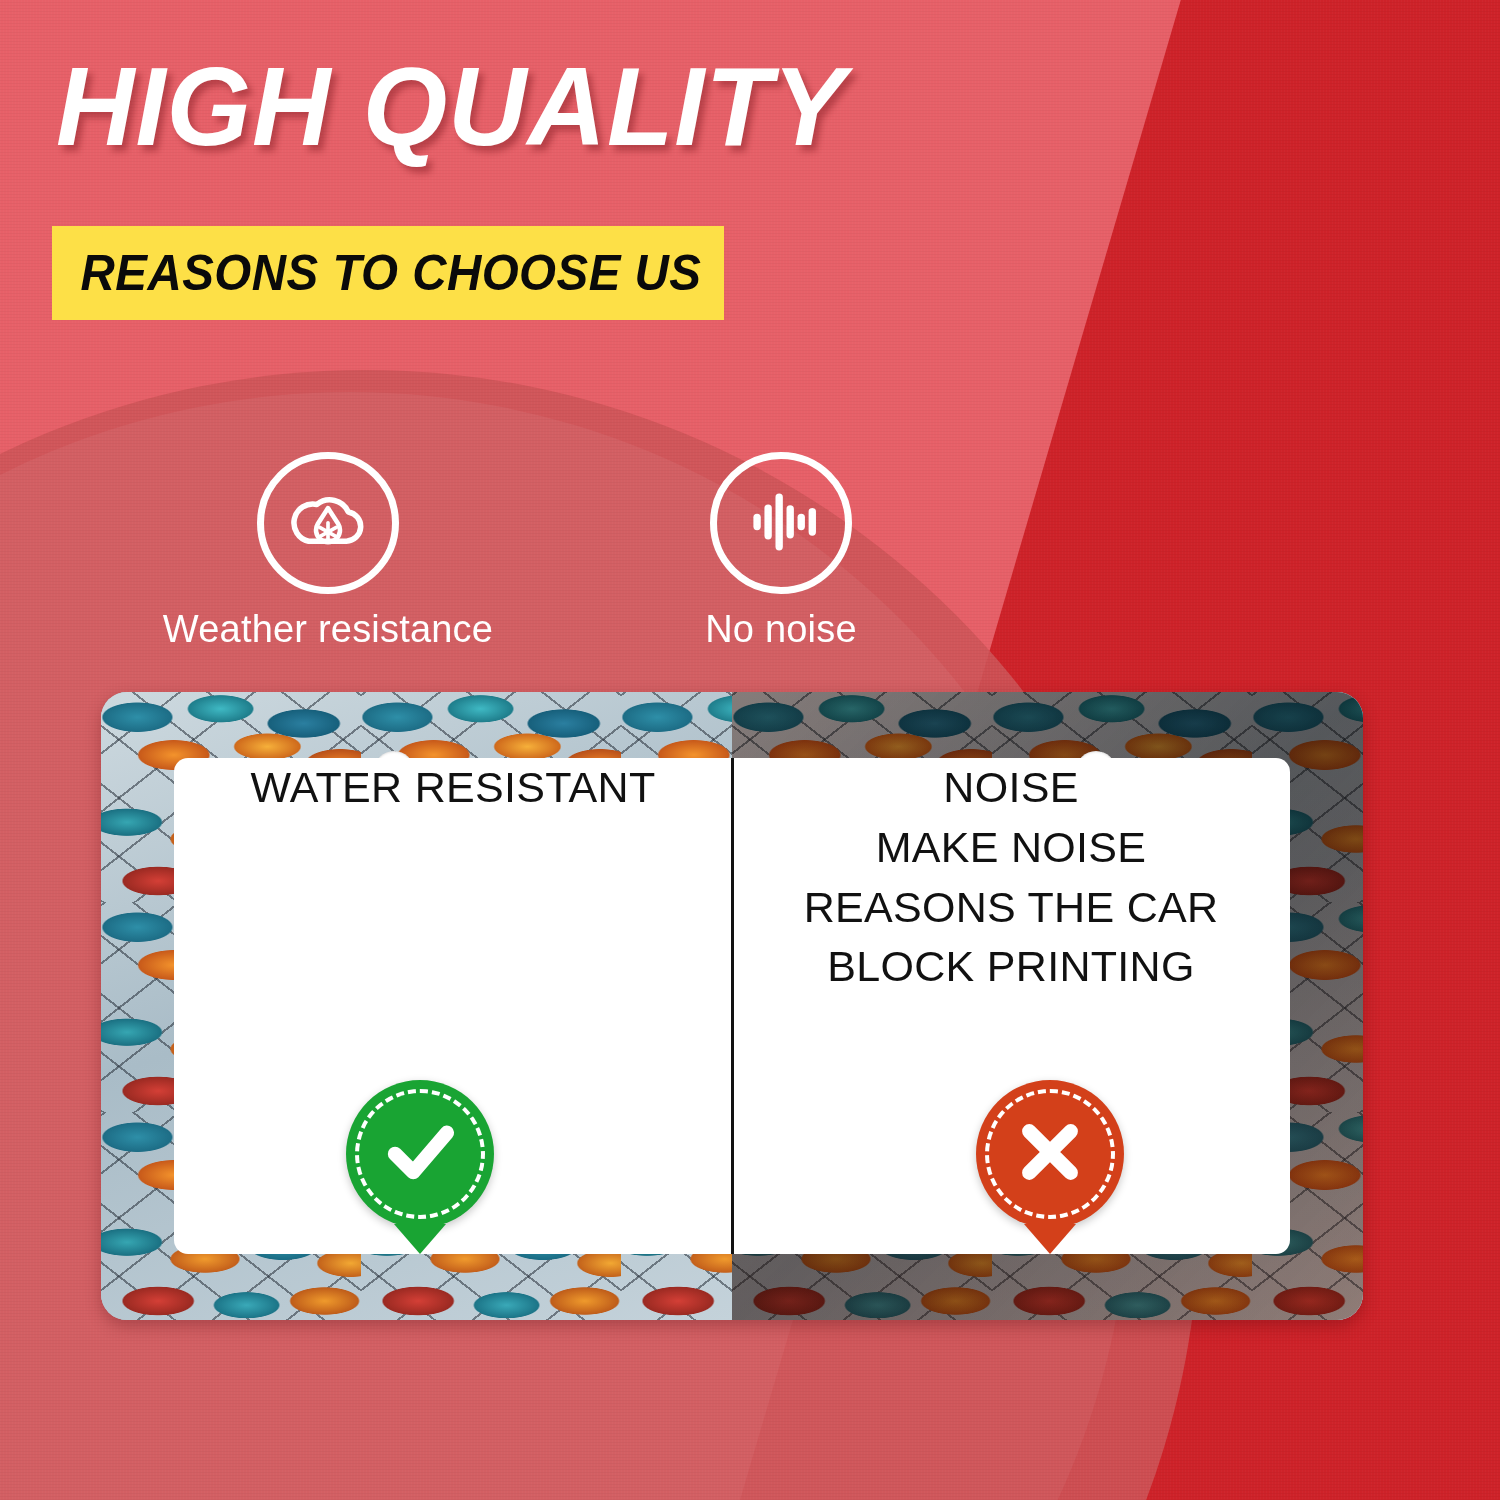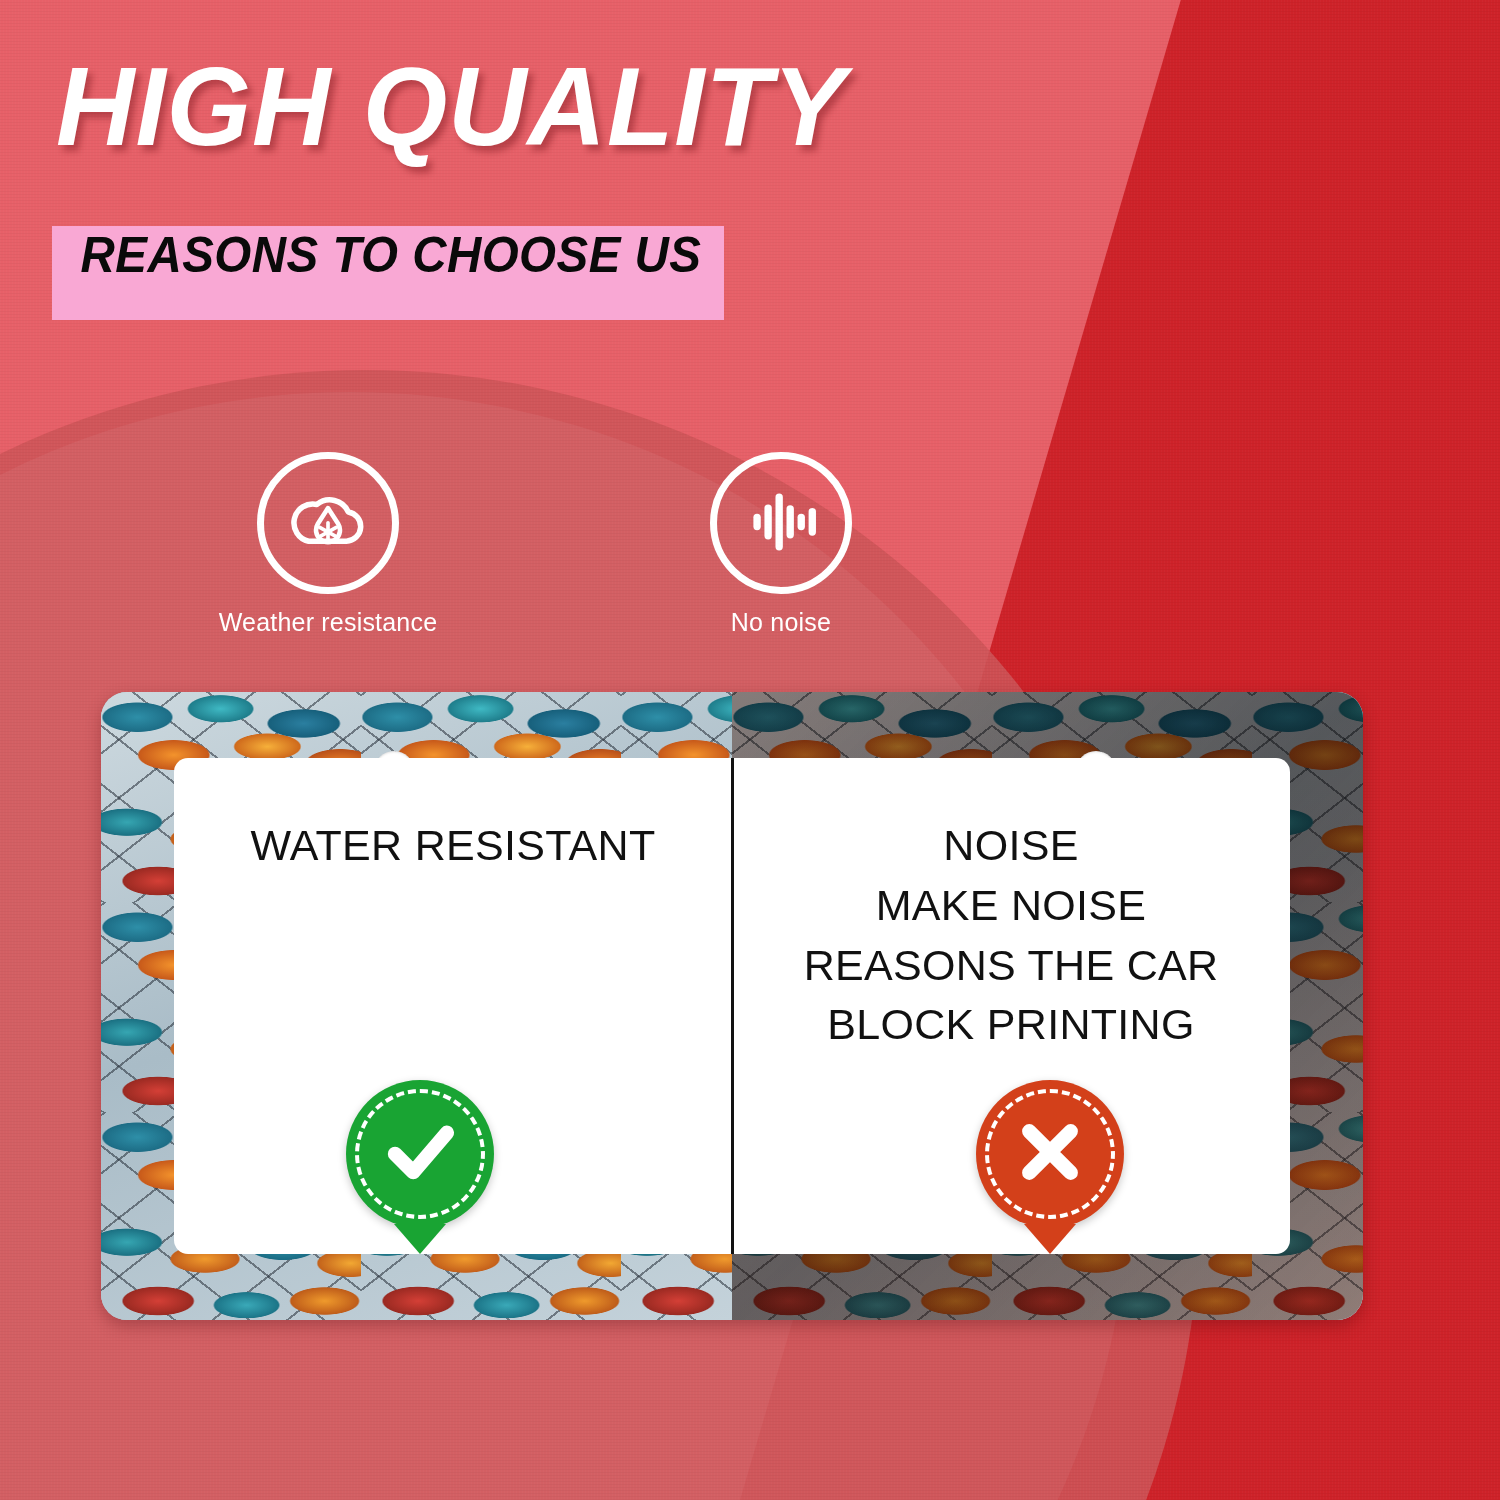--- a/index.html
+++ b/index.html
@@ -43,42 +43,42 @@
   .h1{
     position:absolute;left:56px;top:42px;
     font-size:112px;font-weight:bold;font-style:italic;
     color:#ffffff;letter-spacing:1px;white-space:nowrap;
     text-shadow:5px 6px 7px rgba(90,0,10,.33);
     font-stretch:condensed;
     transform:scaleX(.97);transform-origin:left center;
   }
   .subbar{
     position:absolute;left:52px;top:226px;
-    width:672px;height:94px;background:#f9a8d4;
-    display:flex;align-items:flex-start;
+    width:672px;height:94px;background:#fde047;
+    display:flex;align-items:center;
   }
   .subbar-text{
     font-size:50px;font-weight:bold;font-style:italic;color:#0A0A0A;
     padding-left:30px;letter-spacing:.5px;white-space:nowrap;
     transform:scaleX(.95);transform-origin:left center;
   }
 
   
   .features{
     position:absolute;left:0;top:452px;width:1500px;height:220px;
   }
   .feature{position:absolute;text-align:center;}
   .feature .ring{
     width:142px;height:142px;border-radius:50%;
     border:7px solid #ffffff;margin:0 auto;
     display:flex;align-items:center;justify-content:center;
     box-sizing:border-box;
   }
   .feature .flabel{
-    margin-top:14px;font-size:25px;color:#ffffff;white-space:nowrap;
+    margin-top:14px;font-size:38px;color:#ffffff;white-space:nowrap;
     letter-spacing:.2px;
   }
   #f1{left:152px;top:0;width:352px;}
   #f2{left:637px;top:0;width:288px;}
   #f3{left:1000px;top:0;width:368px;}
 
   
   .plate{
     position:absolute;left:101px;top:692px;width:1262px;height:628px;
     border-radius:26px;overflow:hidden;
@@ -148,21 +148,21 @@
   .hole{
     position:absolute;width:40px;height:40px;border-radius:50%;
     background:#ffffff;box-shadow:0 0 3px rgba(0,0,0,.25) inset;
   }
   #hole-left{left:273px;top:59px;}
   #hole-right{left:975px;top:59px;}
 
   .col{
     position:relative;width:50%;height:100%;
     display:flex;flex-direction:column;align-items:center;
-    padding-top:58px;box-sizing:border-box;
+    box-sizing:border-box;
   }
   .col .line{
     font-size:43px;color:#111;letter-spacing:.3px;line-height:1.39;
     white-space:nowrap;
   }
 
   
   .badge{
     position:absolute;width:148px;height:148px;border-radius:50%;
     display:flex;align-items:center;justify-content:center;

